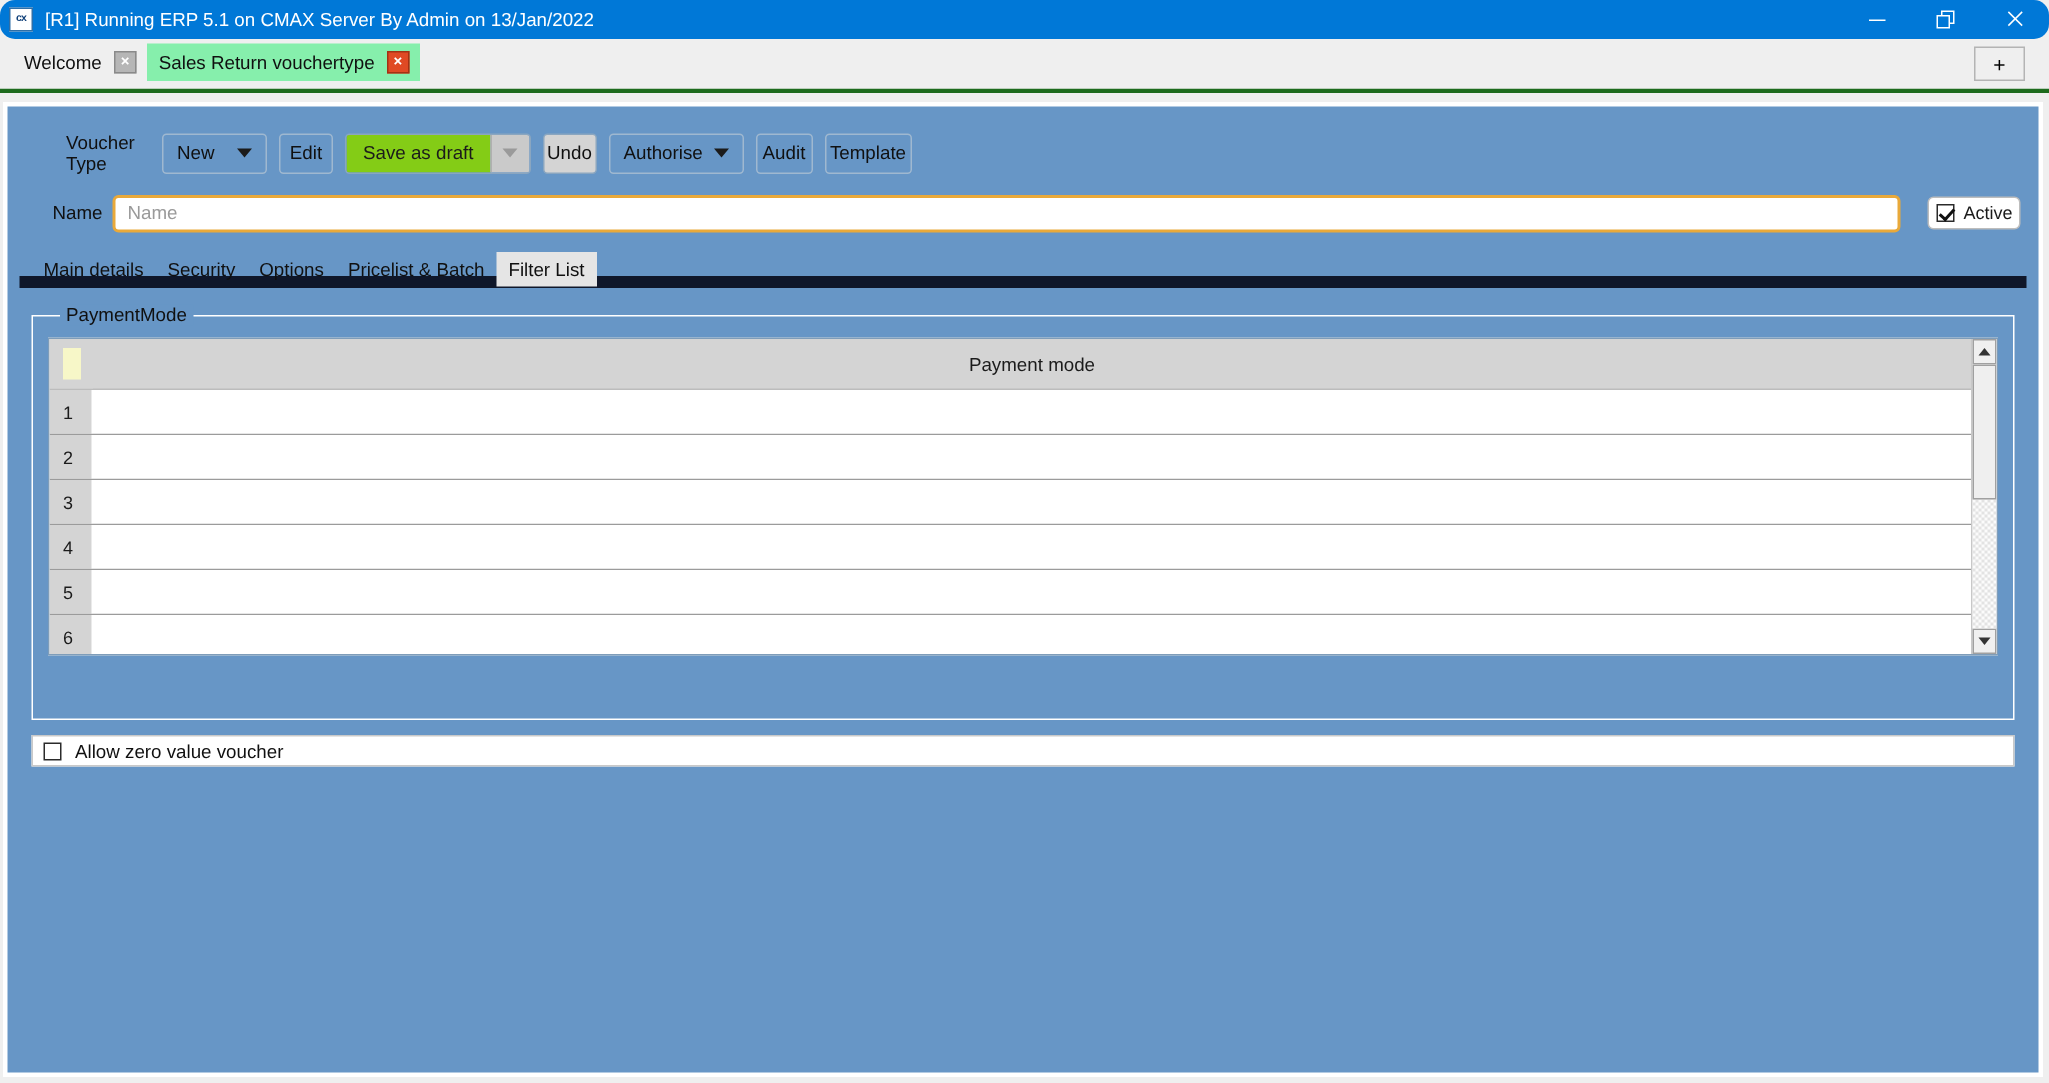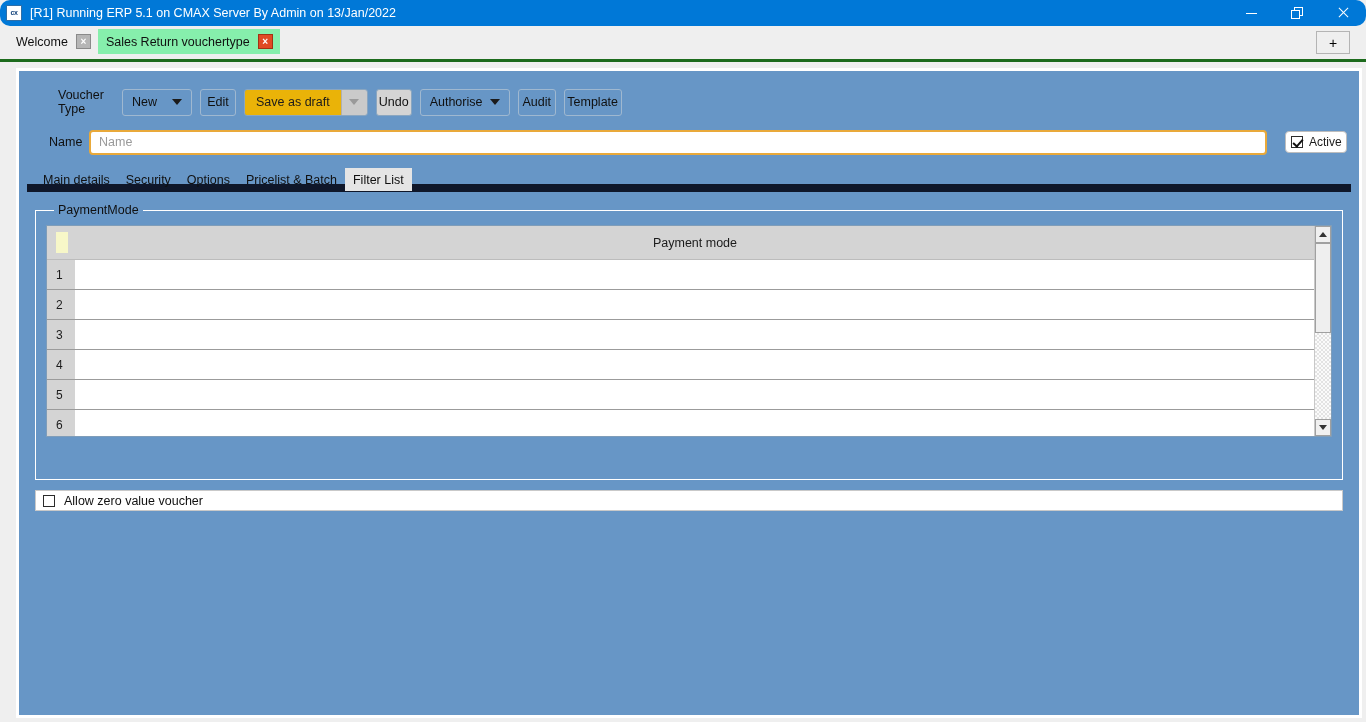--- a/index.html
+++ b/index.html
@@ -117,21 +117,21 @@
   }
   .green-rule {
     height: 3px;
     background: #1d6b1d;
   }
 
   
   .workspace {
     height: 532px;
     background: #efefef;
-    padding: 6px 4px 0 16px;
+    padding: 6px 4px 0 2px;
   }
   .panel {
     height: 650px;
     border: 3px solid #ffffff;
     background: #6796c6;
     padding: 10px 8px 0 8px;
     position: relative;
   }
 
   
@@ -204,21 +204,21 @@
     border-top: 6px solid #1b1b1b;
   }
   .split {
     display: flex;
     height: 27px;
     border: 1px solid #8aa6c0;
     border-radius: 3px;
     overflow: hidden;
   }
   .split .main {
-    background: #eab308;
+    background: #84cc16;
     padding: 0 11px;
     display: flex; align-items: center;
     font-size: 12.5px;
   }
   .split .arrow {
     width: 26px;
     background: #cacaca;
     border-left: 1px solid #b0b0b0;
     display: flex; align-items: center; justify-content: center;
   }

